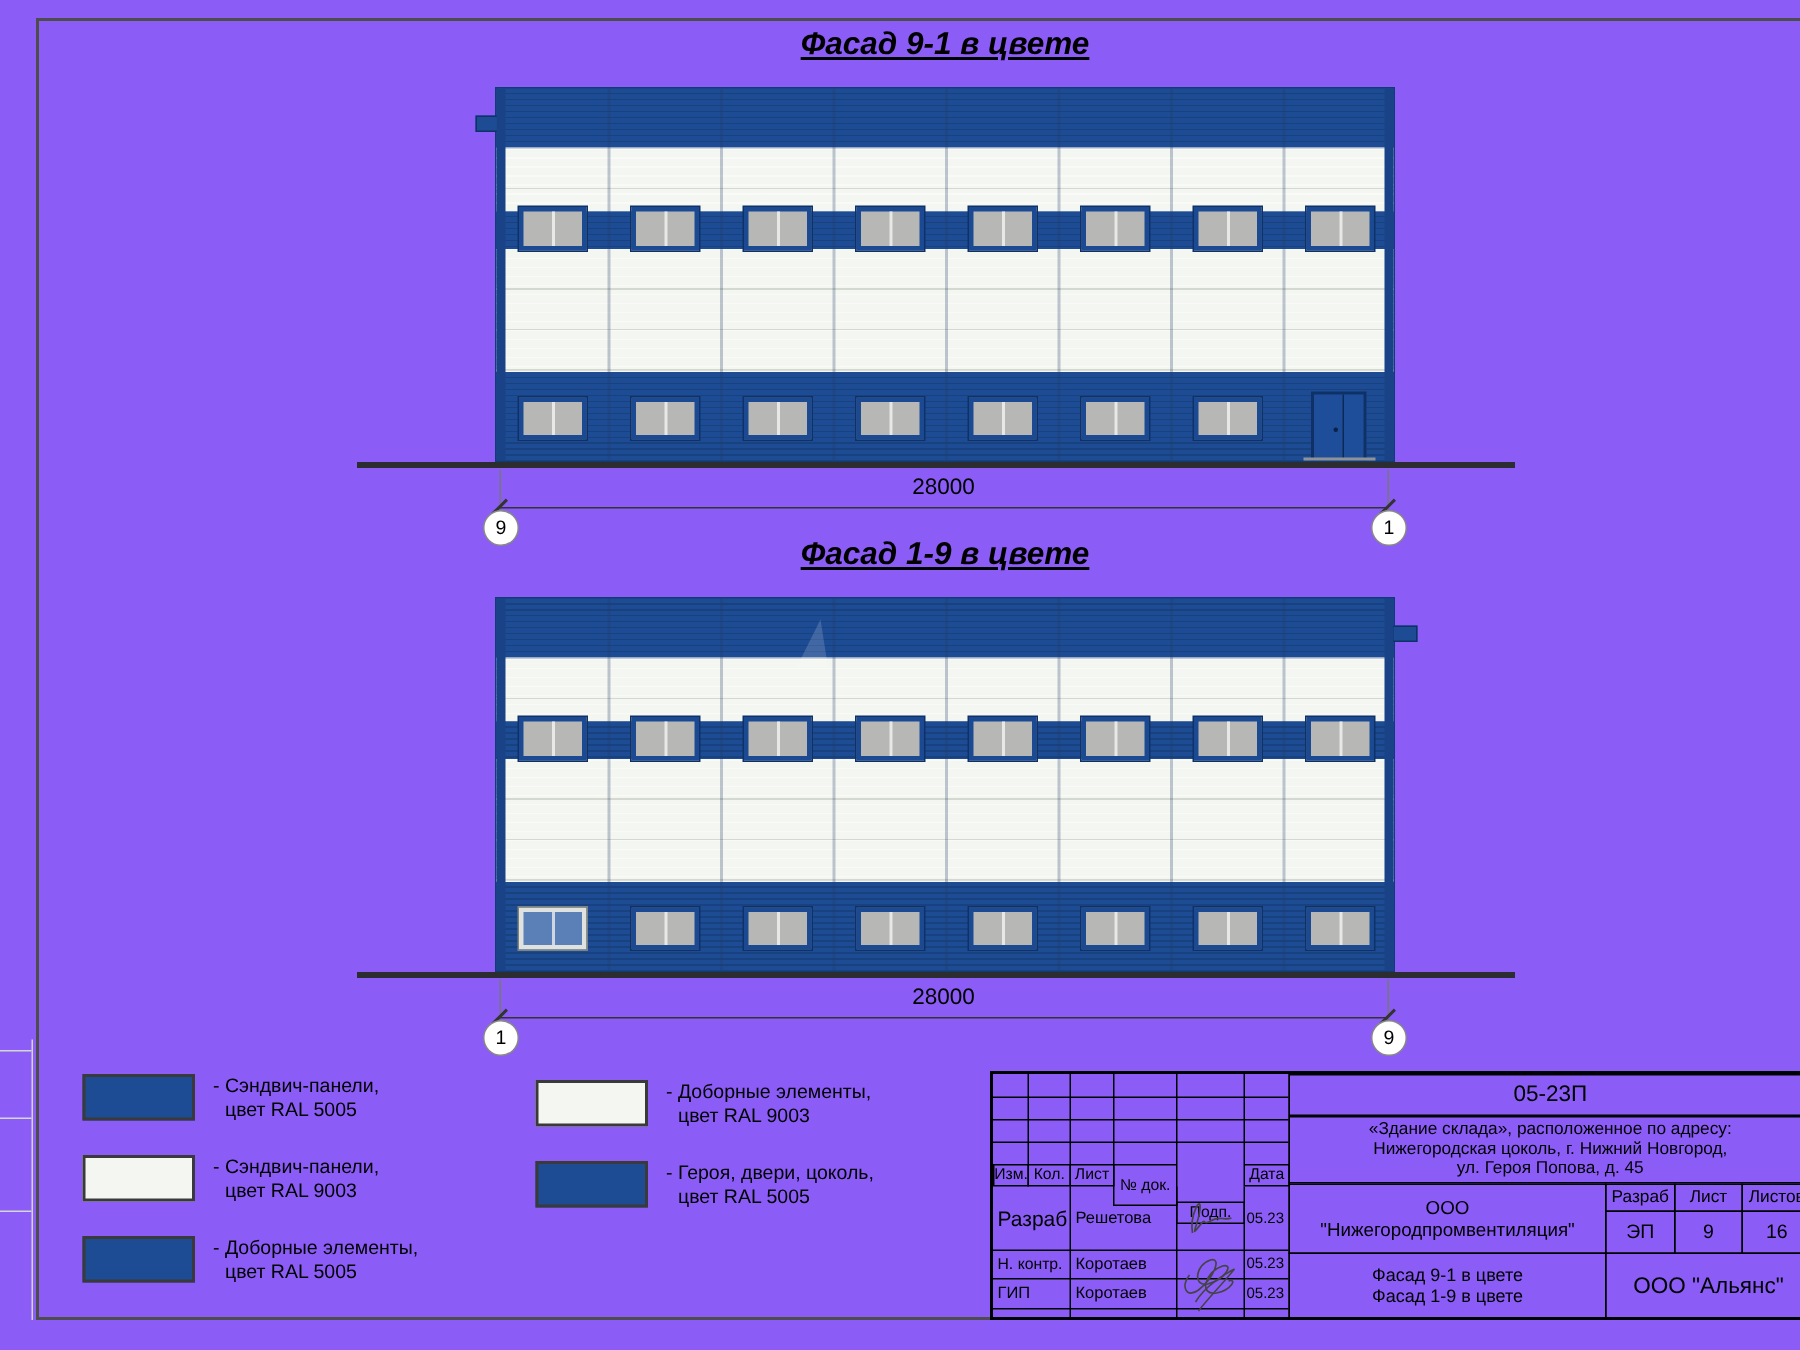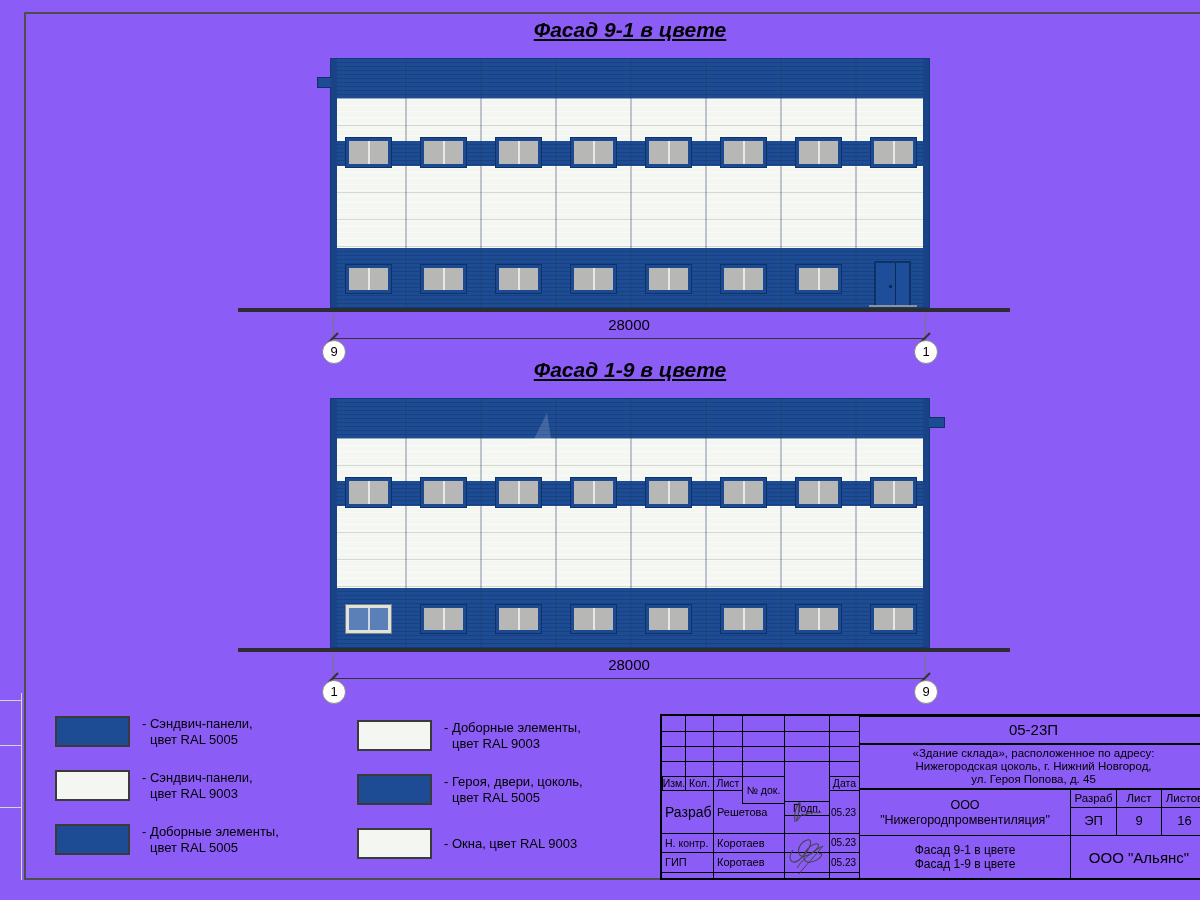--- a/index.html
+++ b/index.html
@@ -330,27 +330,20 @@
         <div class="lg-l2">цвет RAL 9003</div>
       </div>
     </div>
     <div class="lg-item">
       <div class="lg-sw sw-blue" style="background: rgb(29, 76, 148);"></div>
       <div class="lg-tx">
         <div>- Героя, двери, цоколь,</div>
         <div class="lg-l2">цвет RAL 5005</div>
       </div>
     </div>
-    <div class="lg-item">
-      <div class="lg-sw sw-white" style="background: rgb(244, 246, 241);"></div>
-      <div class="lg-tx">
-        <div>- Окна, цвет RAL 9003</div>
-        <div class="lg-l2"></div>
-      </div>
-    </div>
   </div>
 
   <div class="tb">
 
     <div class="ln" style="left:23px;top:0;width:1px;height:60px;"></div>
     <div class="ln" style="left:51px;top:0;width:1px;height:60px;"></div>
     <div class="ln" style="left:80px;top:0;width:1px;height:60px;"></div>
     <div class="ln" style="left:122px;top:0;width:1px;height:60px;"></div>
     <div class="ln" style="left:167px;top:0;width:1px;height:60px;"></div>
     <div class="ln" style="left:0;top:15px;width:197px;height:1px;"></div>

